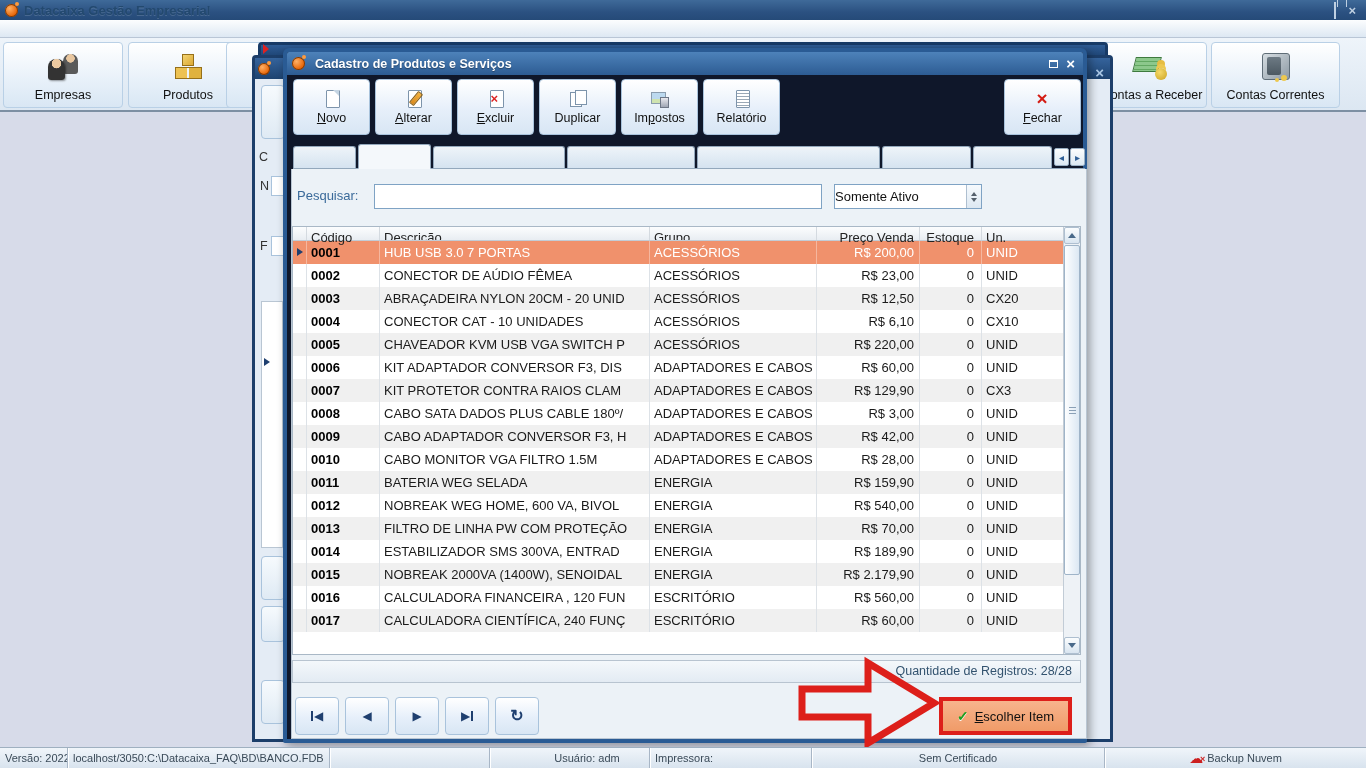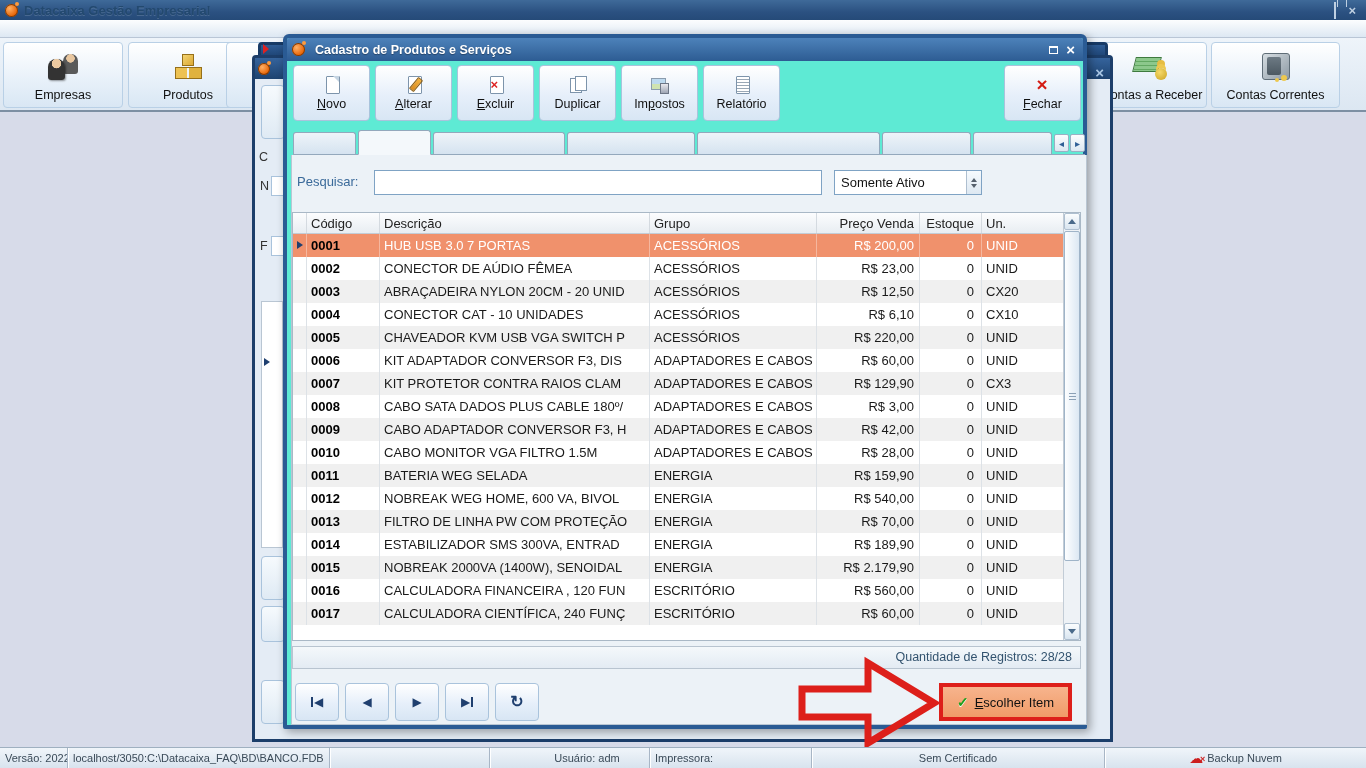--- a/index.html
+++ b/index.html
@@ -64,22 +64,22 @@
     background:#e4ecf5;border:3px solid #1c3e6a;border-radius:4px 4px 0 0;}
   .bgwin-front .cap{position:absolute;left:0;top:0;right:0;height:21px;background:linear-gradient(#35639c,#1d4370);display:flex;align-items:center;}
   .bgwin-front .cap .app-ico{width:12px;height:12px;margin-left:3px;}
   .bg-close{position:absolute;right:6px;top:8px;color:#a9c6e4;font-size:15px;font-weight:bold;line-height:14px;}
   .frag{position:absolute;background:linear-gradient(#f6fafd,#dfeaf4);border:1px solid #a9c3dc;border-radius:4px;}
   .bg-letter{position:absolute;font-size:12.5px;color:#333;}
   .bg-list{position:absolute;left:6px;top:243px;width:22px;height:247px;background:#fff;border:1px solid #b9c6d3;}
   .bg-arrow{position:absolute;left:9px;top:300px;width:0;height:0;border-left:6px solid #1f3f6f;border-top:4px solid transparent;border-bottom:4px solid transparent;}
 
   
-  .dialog{position:absolute;left:283px;top:34px;width:804px;height:695px;z-index:10;
-    background:#5eead4;border:4px solid #2a5b94;border-radius:6px 6px 2px 2px;box-shadow:3px 3px 10px rgba(0,0,0,.35);}
+  .dialog{position:absolute;left:283px;top:48px;width:804px;height:695px;z-index:10;
+    background:#0f172a;border:4px solid #2a5b94;border-radius:6px 6px 2px 2px;box-shadow:3px 3px 10px rgba(0,0,0,.35);}
   .dlg-title{position:absolute;left:0;top:0;right:0;height:23px;border-radius:2px 2px 0 0;
     background:linear-gradient(#4d82ba,#2d5c93);display:flex;align-items:center;}
   .dlg-title .txt{color:#fff;font-weight:bold;font-size:12.5px;margin-left:4px;text-shadow:0 1px 1px rgba(0,0,0,.35);}
   .dlg-title .app-ico{width:13px;height:13px;margin-left:5px;}
   .dlg-btns{margin-left:auto;display:flex;align-items:center;gap:8px;padding-right:8px;}
   .dlg-restore{width:9px;height:8px;border:1px solid #fff;border-top:2px solid #fff;}
   .dlg-close{color:#fff;font-size:15px;font-weight:bold;line-height:13px;}
 
   .dlg-toolbar-btn{position:absolute;top:27px;width:77px;height:56px;border:1px solid #a9c3dc;border-radius:4px;
     background:linear-gradient(#ffffff,#e6effa 55%,#d8e6f4);display:flex;flex-direction:column;align-items:center;justify-content:center;gap:3px;}
@@ -108,28 +108,28 @@
   .tabscroll .ts{width:15px;height:18px;border:1px solid #9ab0c4;border-radius:2px;background:linear-gradient(#fbfdfe,#dce8f2);
     color:#2f5f96;font-size:10px;display:flex;align-items:center;justify-content:center;}
 
   .content-pane{position:absolute;left:4px;top:117px;width:796px;height:570px;background:#ecf2f7;border:1px solid #b9c6d3;border-top:none;}
 
   .searchrow{position:absolute;left:0;top:132px;width:804px;height:26px;}
   .search-lbl{position:absolute;left:10px;top:4px;color:#3a6a9a;font-size:13px;}
   .search-input{position:absolute;left:87px;top:0;width:448px;height:25px;border:1px solid #7fa3c4;background:#fff;font-size:13px;padding:0 5px;
     font-family:"Liberation Sans",sans-serif;}
   .filter-box{position:absolute;left:547px;top:0;width:148px;height:25px;border:1px solid #7fa3c4;background:#fff;display:flex;align-items:center;}
-  .filter-box .val{font-size:13px;color:#111;padding-left:6px;flex:1;}
+  .filter-box .val{font-size:13px;color:#111;flex:1;}
   .spinner{width:15px;height:100%;border-left:1px solid #aebfd0;background:linear-gradient(#f6fafd,#dde8f2);
     display:flex;flex-direction:column;align-items:center;justify-content:center;gap:2px;}
   .sp-up{width:0;height:0;border-bottom:4px solid #55606c;border-left:3.5px solid transparent;border-right:3.5px solid transparent;}
   .sp-dn{width:0;height:0;border-top:4px solid #55606c;border-left:3.5px solid transparent;border-right:3.5px solid transparent;}
 
   .grid{position:absolute;left:5px;top:174px;width:789px;height:429px;background:#fff;border:1px solid #a9b8c6;}
-  .ghead{display:flex;height:21px;background:linear-gradient(#fcfdfe,#e8edf2);border-bottom:1px solid #c2ccd6;}
+  .ghead{display:flex;height:14px;background:linear-gradient(#fcfdfe,#e8edf2);border-bottom:1px solid #c2ccd6;}
   .ghead span{font-size:13px;color:#222;line-height:22px;border-right:1px solid #d4dae0;}
   .c-marker{width:14px;flex:none;position:relative;}
   .c-cod{width:73px;flex:none;padding-left:4px;}
   .c-desc{width:270px;flex:none;padding-left:4px;white-space:nowrap;overflow:hidden;}
   .c-grp{width:167px;flex:none;padding-left:4px;white-space:nowrap;overflow:hidden;}
   .c-prc{width:103px;flex:none;text-align:right;padding-right:5px;}
   .c-est{width:62px;flex:none;text-align:right;padding-right:7px;}
   .c-un{width:83px;flex:none;padding-left:4px;}
   .trow{display:flex;height:23px;background:#fff;}
   .trow:nth-child(odd){background:#f0f0f0;}

